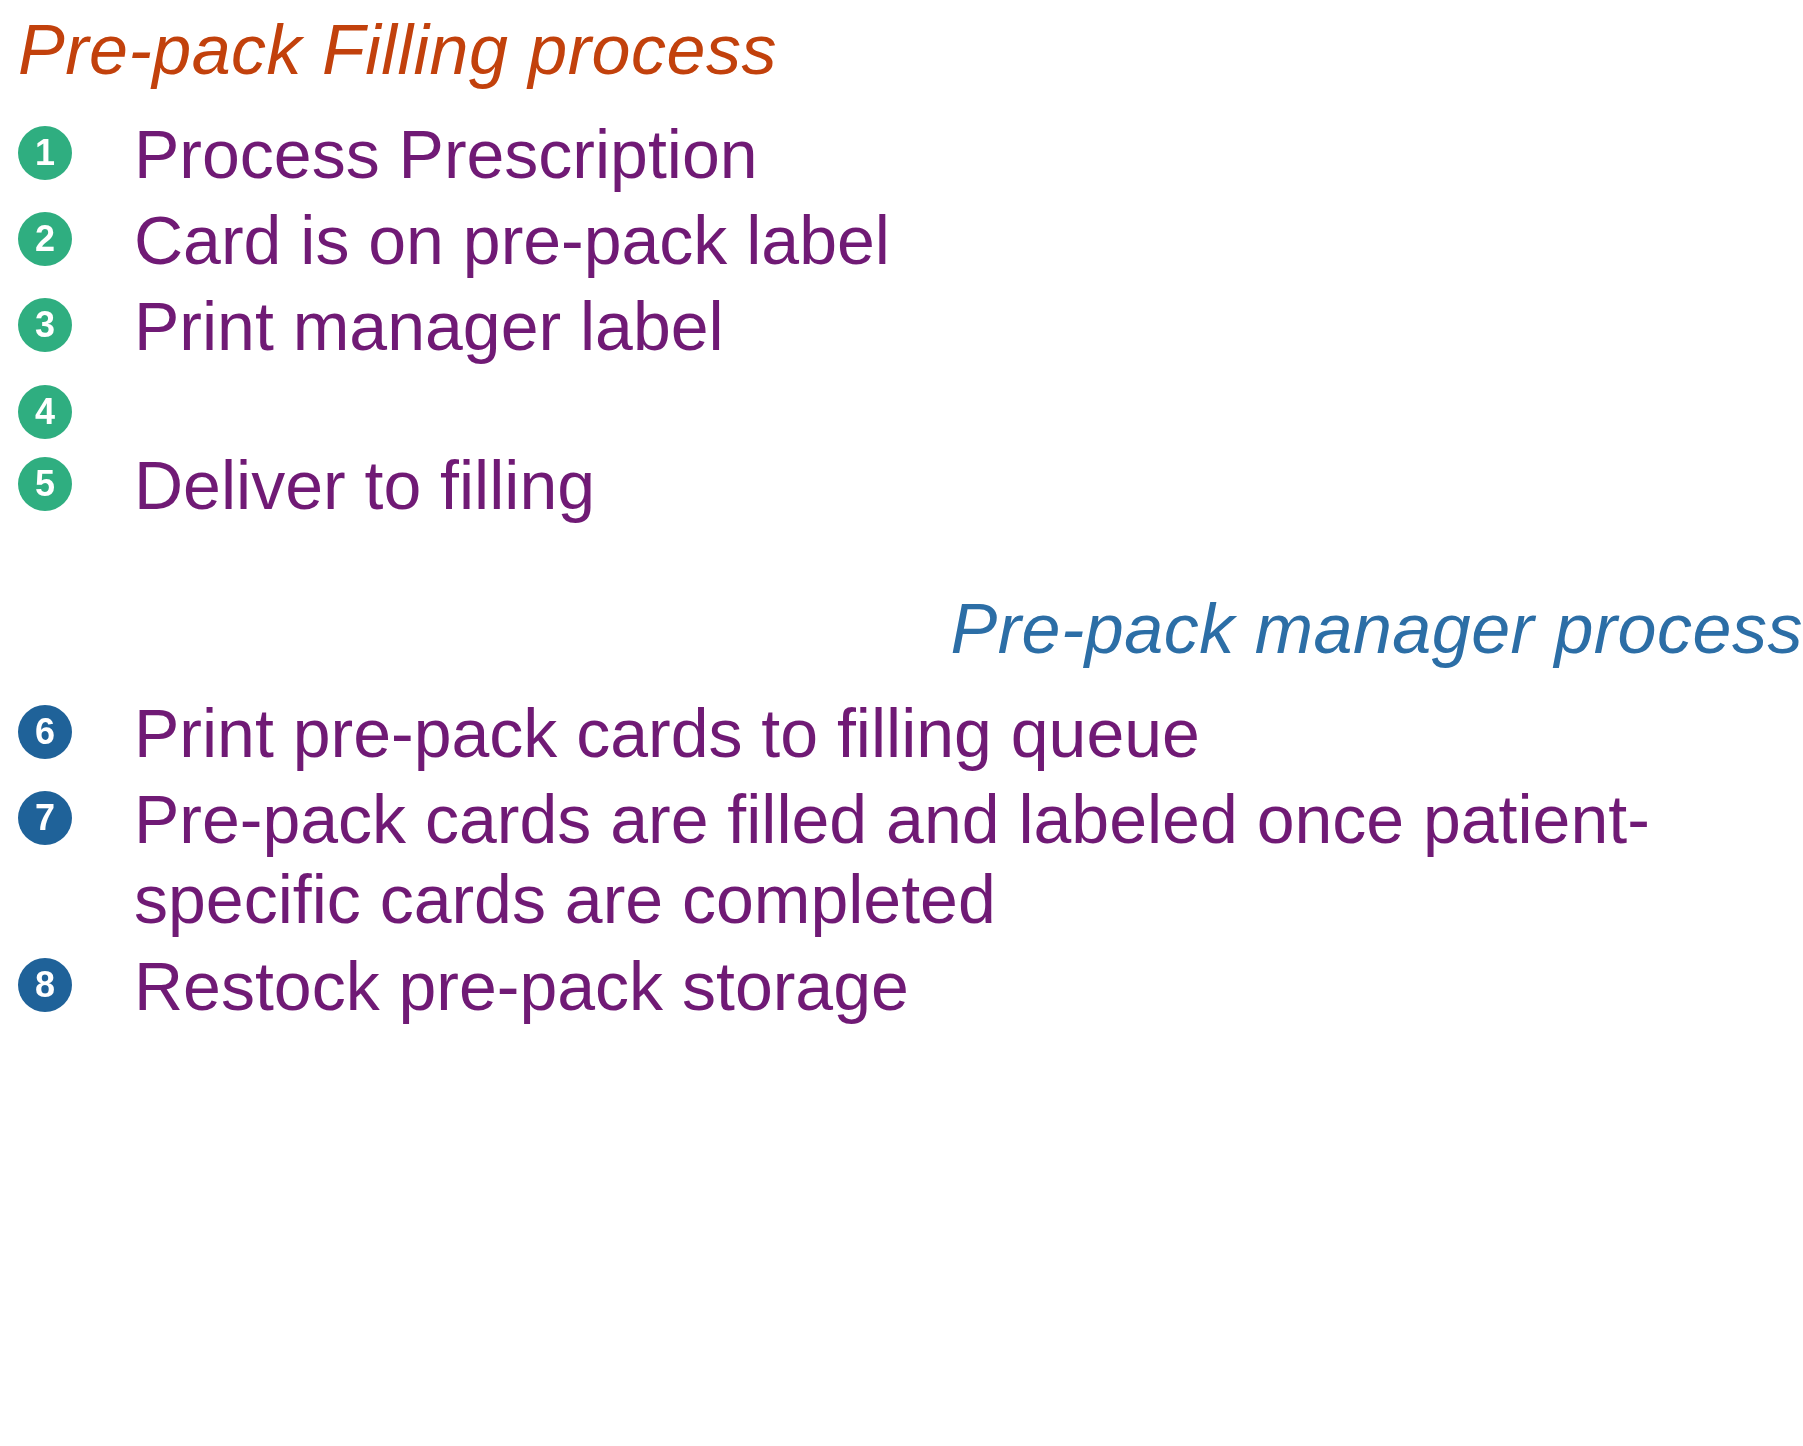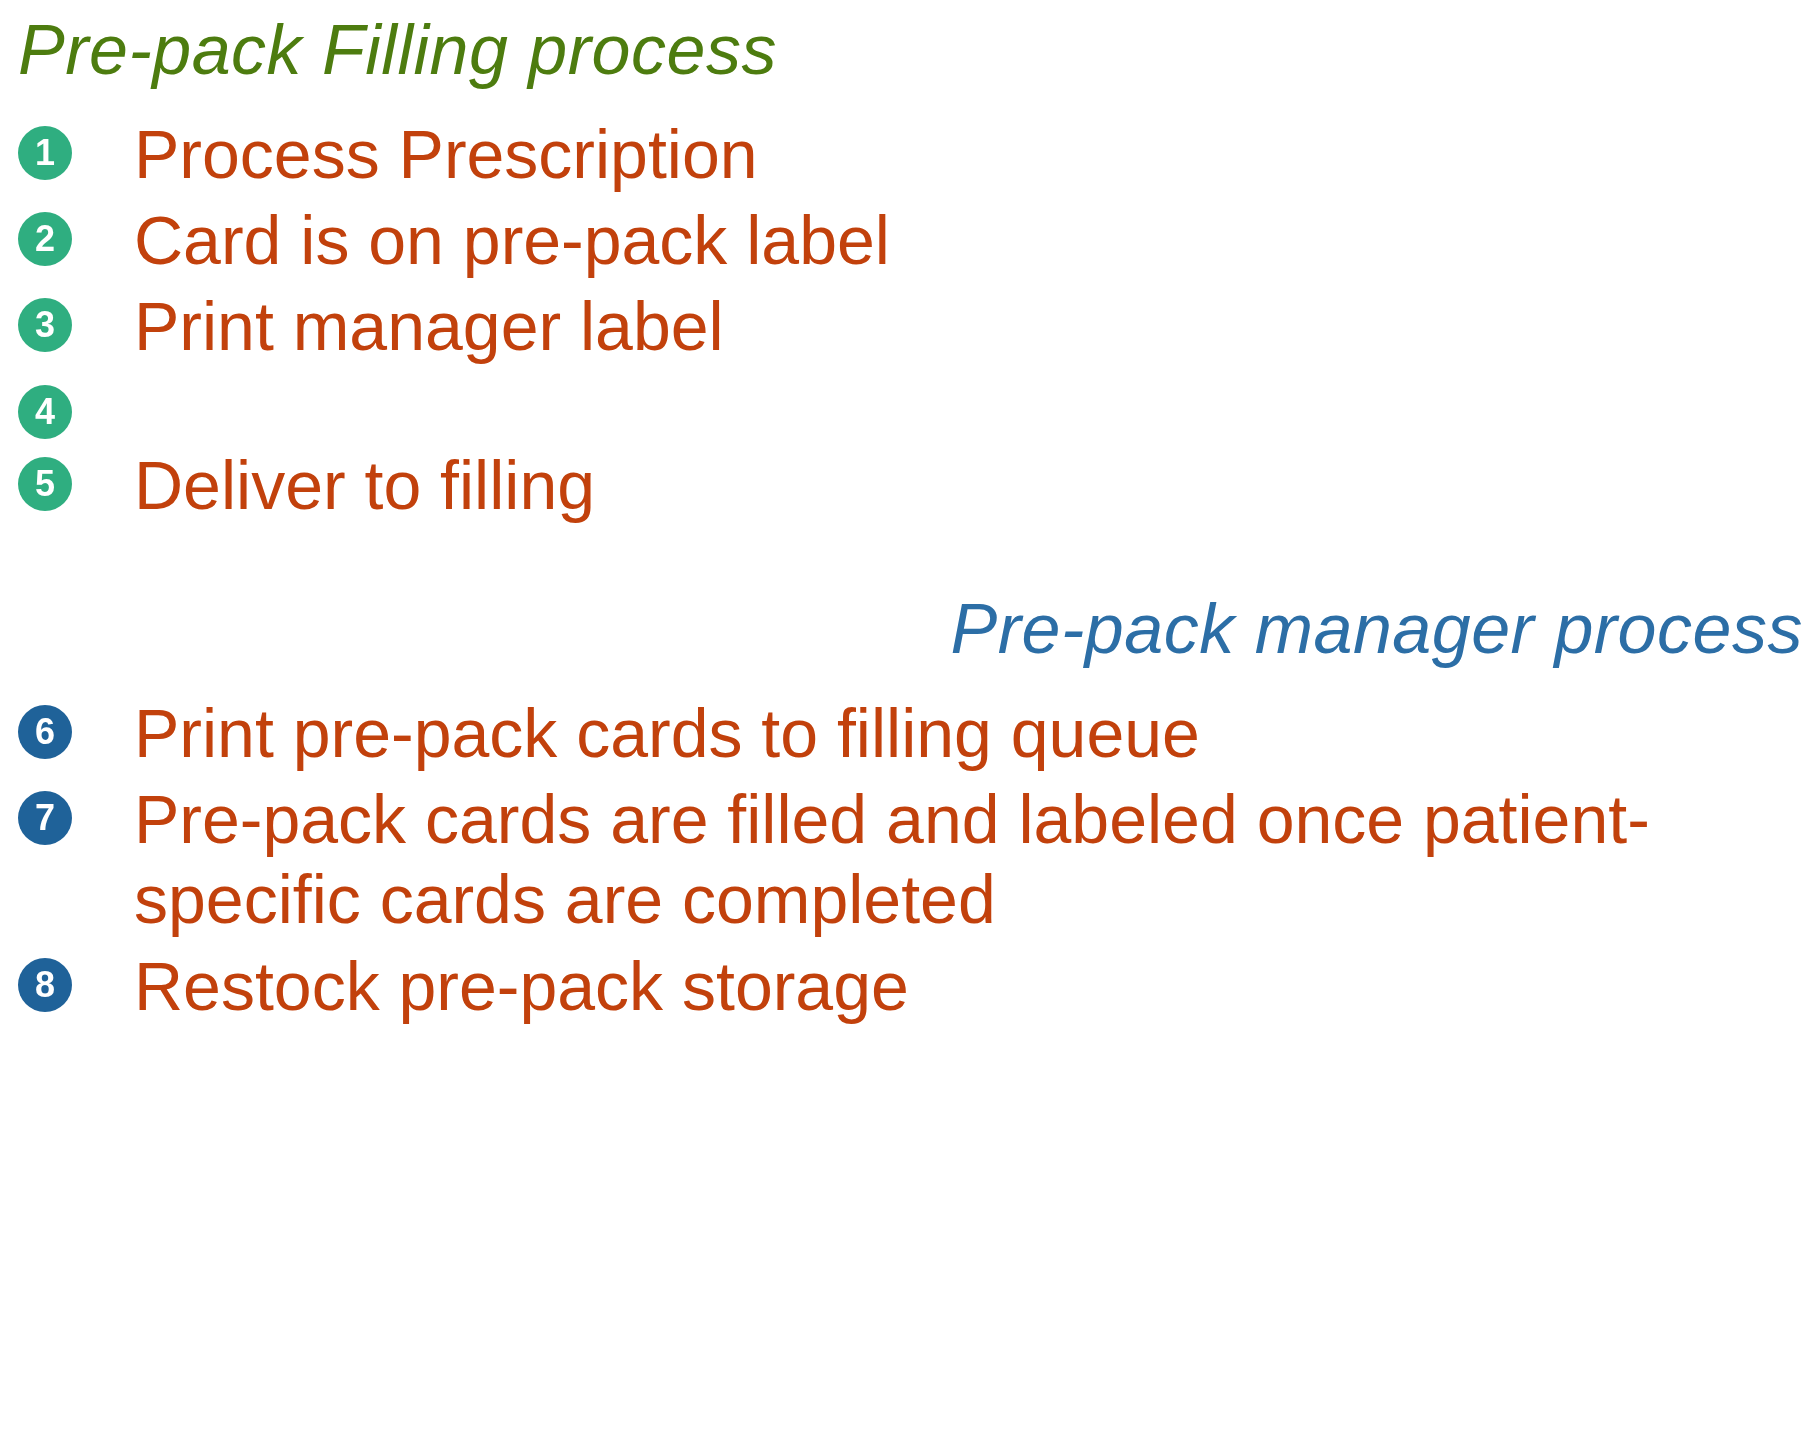--- a/index.html
+++ b/index.html
@@ -16,21 +16,21 @@
     padding-top: 10px;
     padding-left: 18px;
   }
   .section-title {
     font-style: italic;
     font-weight: 500;
     font-size: 70px;
     margin: 0 0 24px 0;
     letter-spacing: 0.5px;
   }
-  .title-green { color: #4d7c0f; }
+  .title-green { color: #c2410c; }
   .title-blue  { color: #2c6ea6; }
   .list {
     margin: 0 0 54px 0;
     padding: 0;
   }
   .item {
     display: flex;
     align-items: flex-start;
     margin: 0 0 6px 0;
   }
@@ -46,21 +46,21 @@
     font-weight: 600;
     font-size: 36px;
     margin-top: 12px;
     margin-right: 62px;
   }
   .badge-green { background: #2fae80; }
   .badge-blue  { background: #1f6299; }
   .item-text {
     font-size: 68px;
     line-height: 1.18;
-    color: #c2410c;
+    color: #701a75;
     max-width: 1630px;
     font-weight: 400;
   }
   .section2 {
     margin-top: 64px;
     text-align: right;
   }
 </style>
 </head>
 <body>

